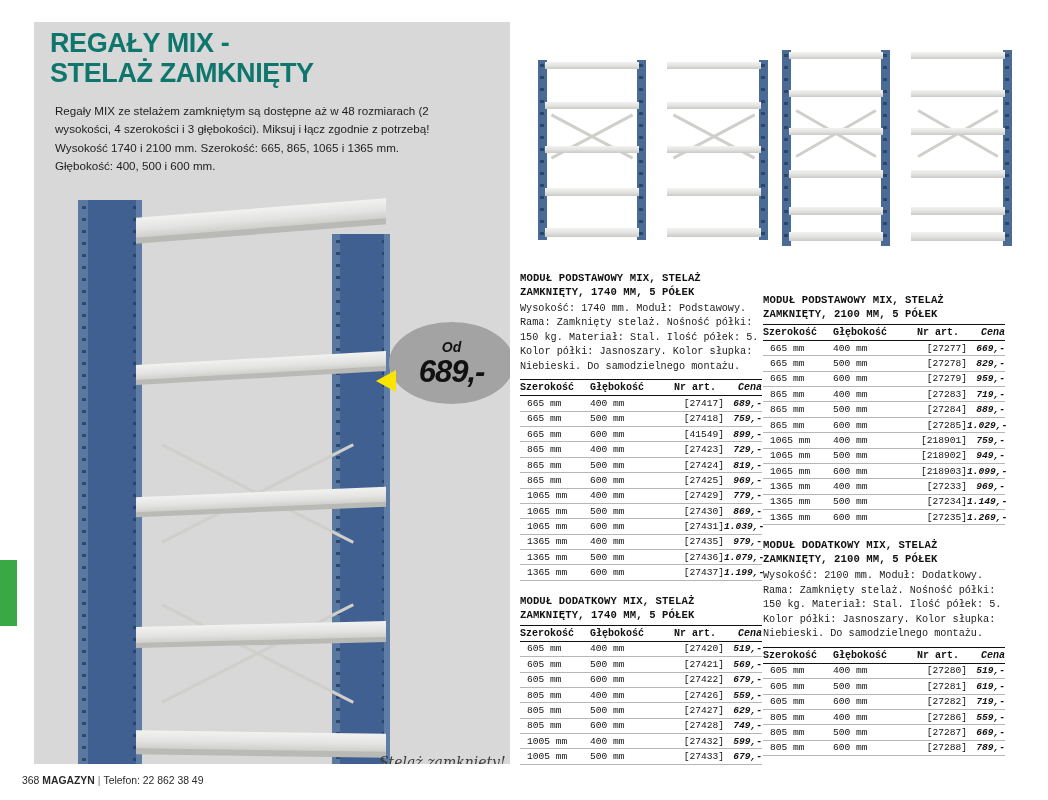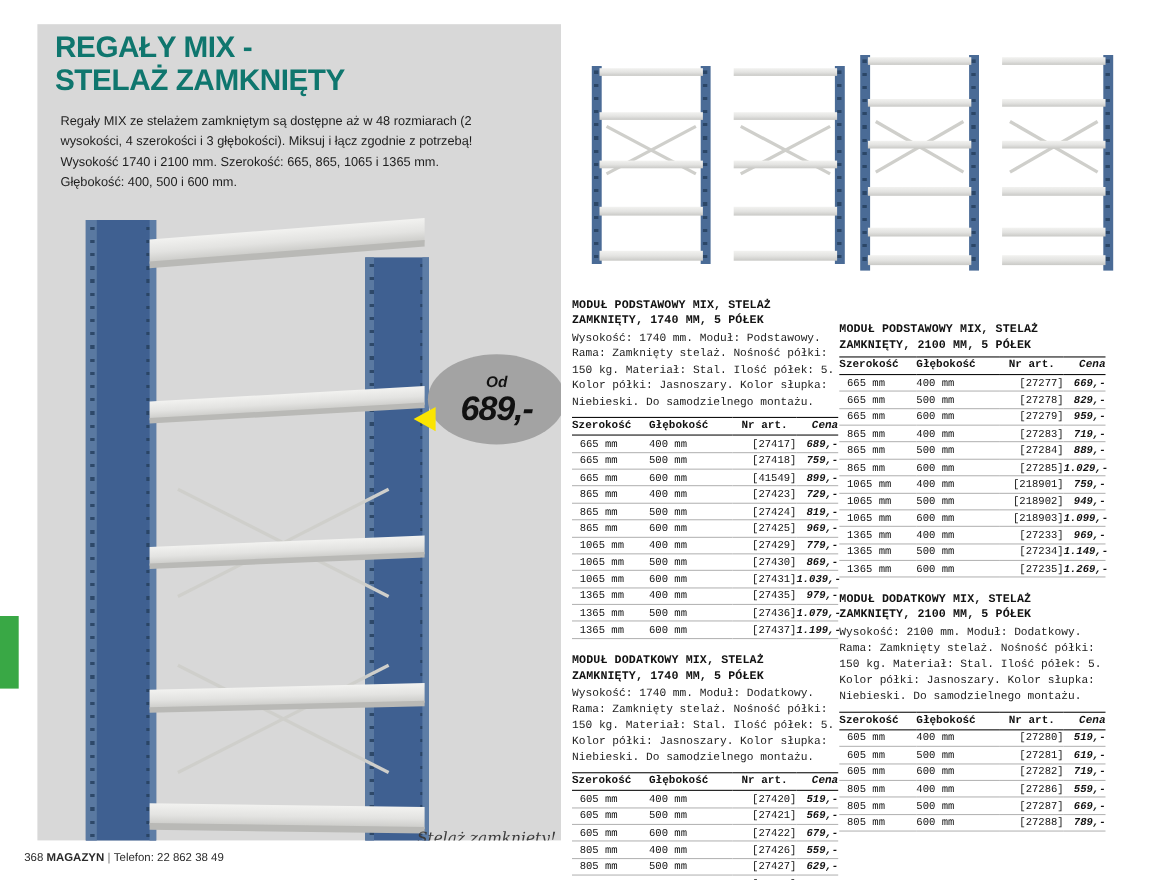--- a/index.html
+++ b/index.html
@@ -329,21 +329,20 @@
                   <td class="c-d">600 mm</td>
                   <td class="c-n">[27437]</td>
                   <td class="c-p">1.199,-</td>
                 </tr>
               </tbody>
           </table>
         </div>
 
         <div class="block2">
           <div class="sec-head">MODUŁ DODATKOWY MIX, STELAŻ ZAMKNIĘTY, 1740 MM, 5 PÓŁEK</div>
-          <div class="sec-desc">Wysokość: 1740 mm. Moduł: Dodatkowy. Rama: Zamknięty stelaż. Nośność półki: 150 kg. Materiał: Stal. Ilość półek: 5. Kolor półki: Jasnoszary. Kolor słupka: Niebieski. Do samodzielnego montażu.</div>
           <table class="price">
             <thead>
               <tr>
                 <th class="c-w">Szerokość</th>
                 <th class="c-d">Głębokość</th>
                 <th class="c-n">Nr art.</th>
                 <th class="c-p">Cena</th>
               </tr>
             </thead>
             <tbody>

